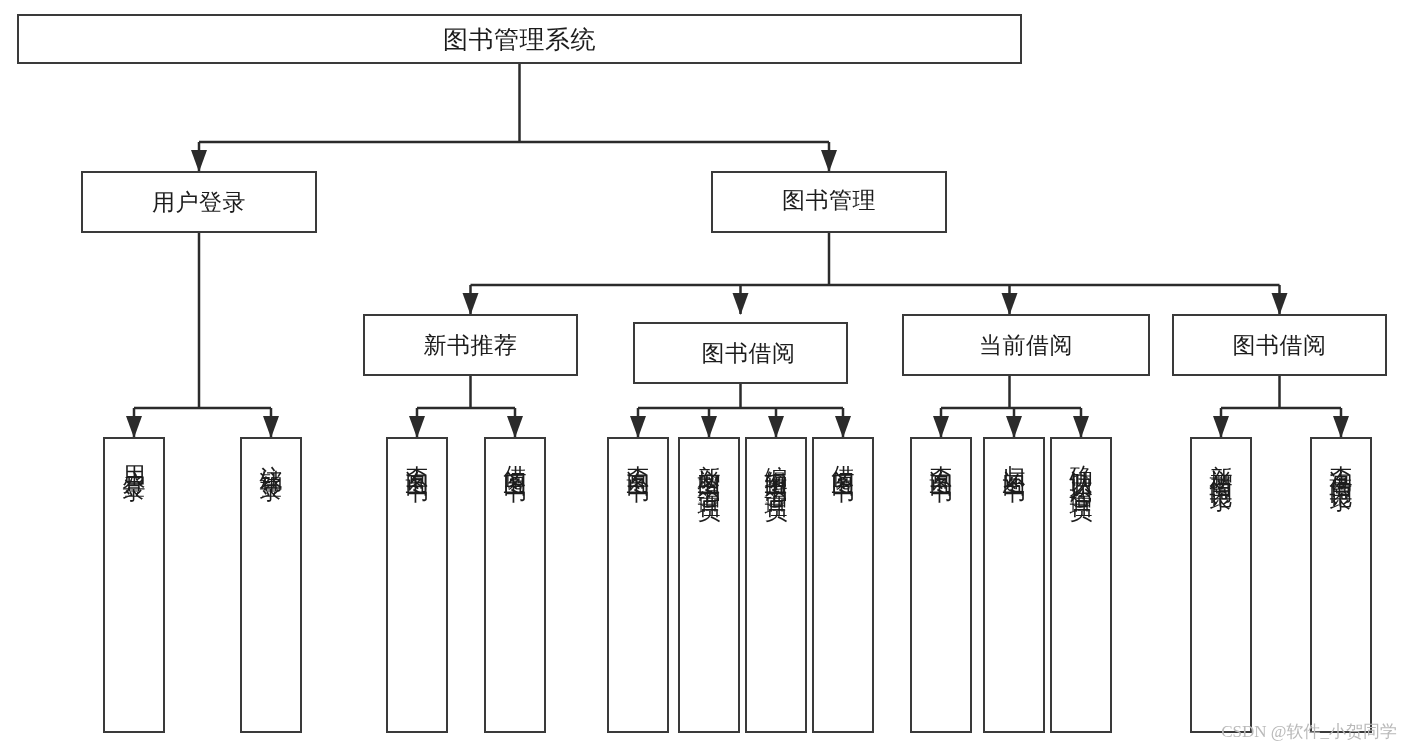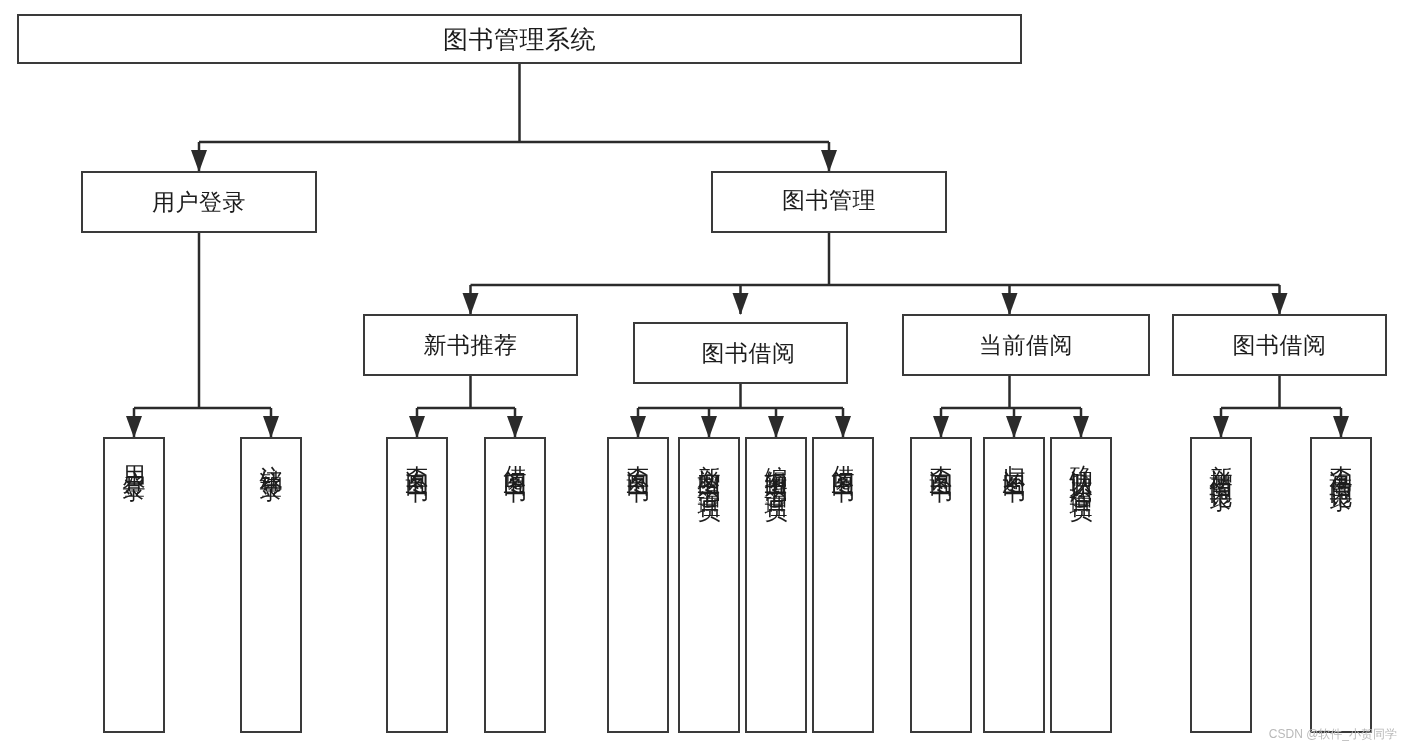--- a/index.html
+++ b/index.html
@@ -54,23 +54,23 @@
     text-orientation: upright;
     letter-spacing: 5px;
     white-space: normal;
     line-height: 1.0;
     max-height: 100%;
   }
   .watermark {
     position: absolute;
     right: 8px;
     bottom: 4px;
-    font-size: 12px;
+    font-size: 17px;
     color: #b9b9b9;
-    font-family: Liberation Sans, sans-serif;
+    font-family: Liberation Serif, serif;
     white-space: nowrap;
   }
 </style>
 </head>
 <body>
 
 <div id="canvas">
 
   <svg id="wires" xmlns="http://www.w3.org/2000/svg">
       <line x1="519.5" y1="64" x2="519.5" y2="142" stroke="#2b2b2b" stroke-width="2.5"></line>

